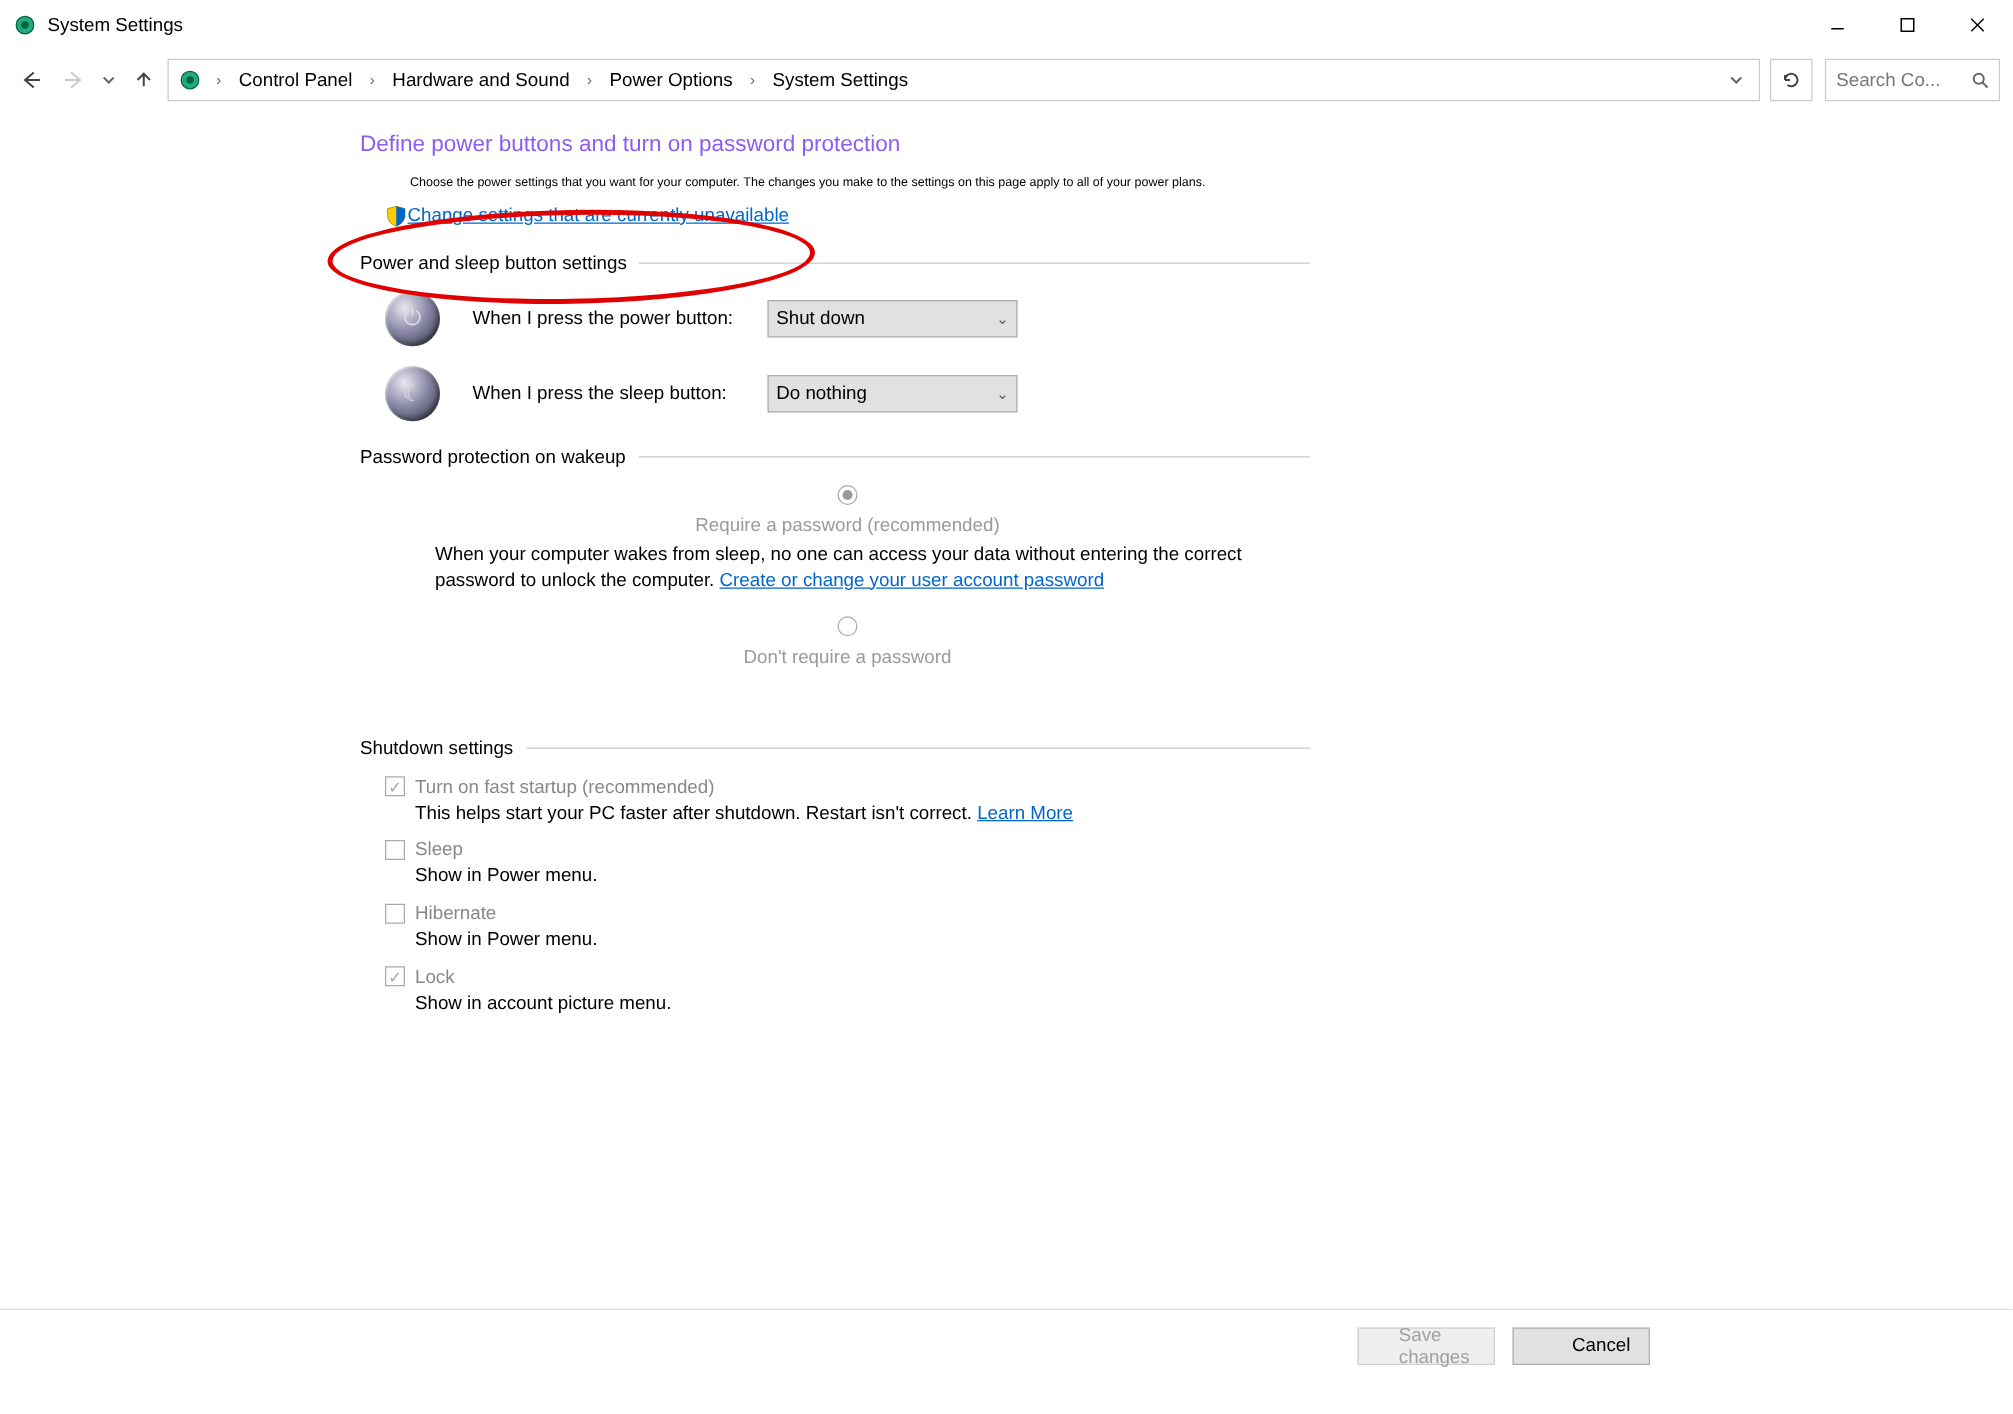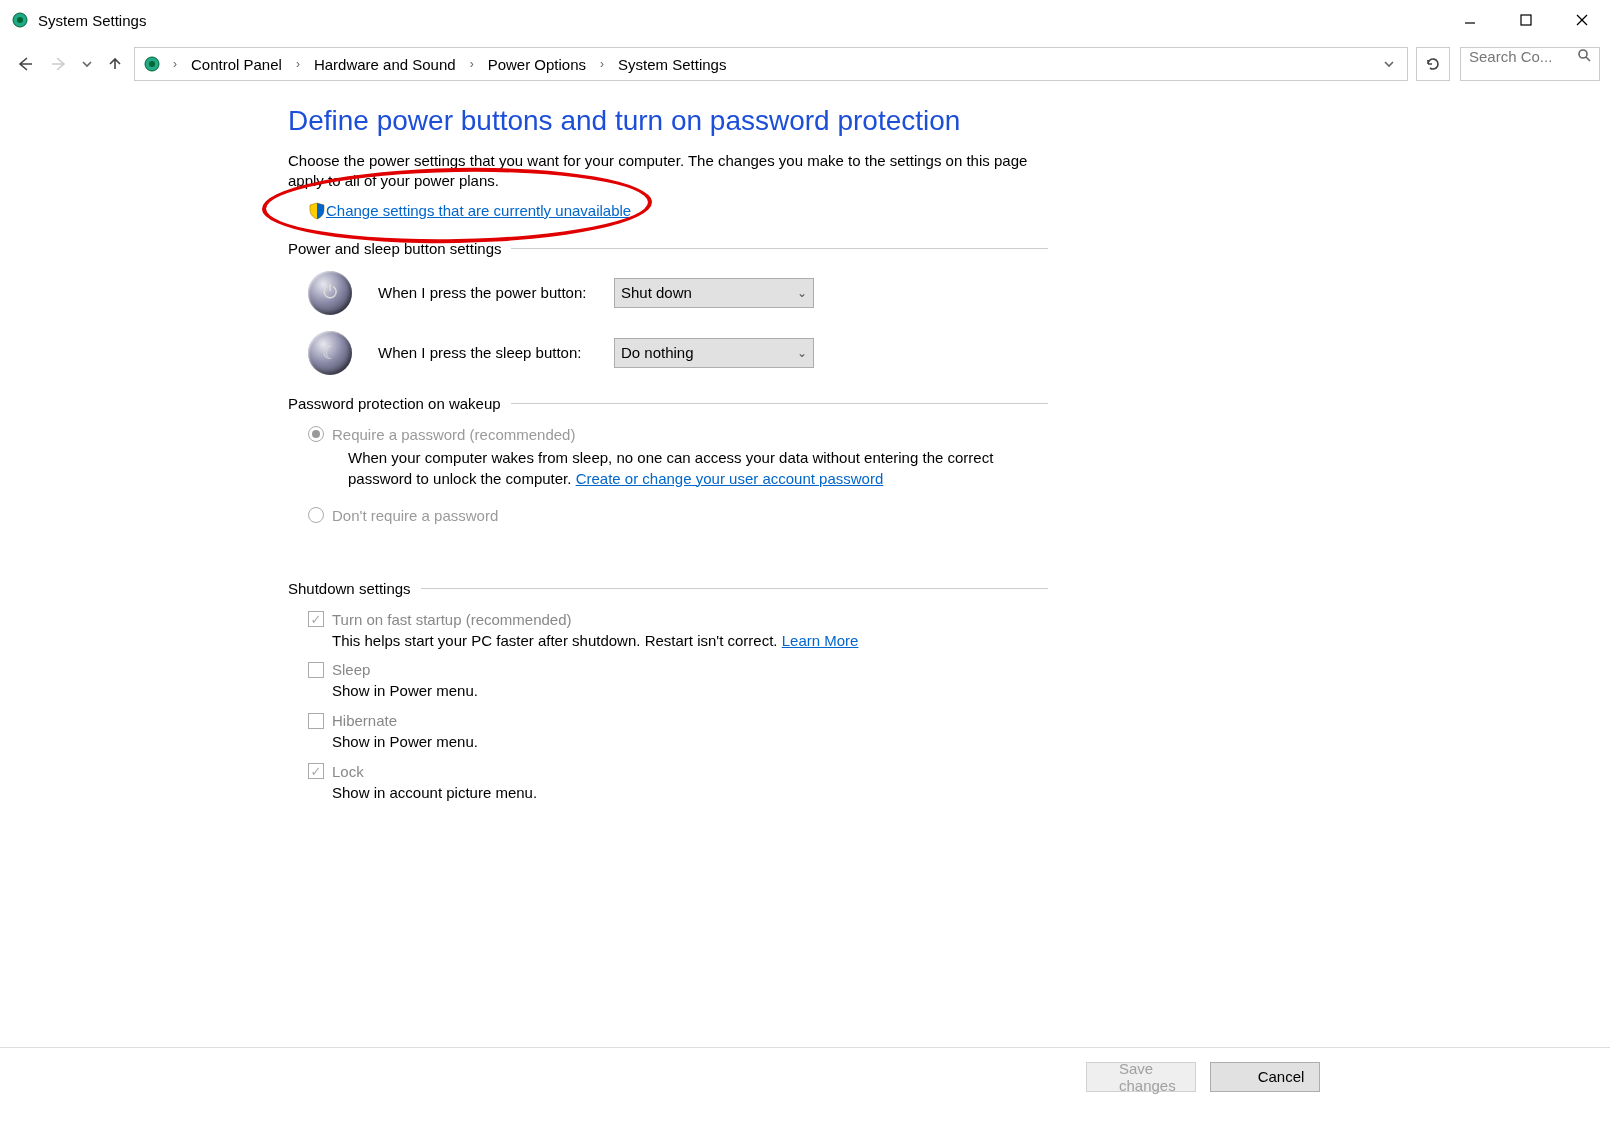--- a/index.html
+++ b/index.html
@@ -54,41 +54,42 @@
     gap:4px;
     font-size:15px;
   }
   .bc-icon { width:22px;height:22px;display:inline-flex;align-items:center;justify-content:center;font-size:16px;}
   .bc-sep { color:#666; font-size:12px; padding:0 6px;}
   .bc-item { padding:0 4px; }
   .bc-end { margin-left:auto; display:flex;align-items:center;gap:8px; padding-right:6px;}
   .refresh-box { width:34px;height:34px;border:1px solid #ccc;display:flex;align-items:center;justify-content:center;margin-left:4px;}
   .search-box {
     width:140px;height:34px;border:1px solid #ccc;margin-left:6px;
-    display:flex;padding:0 8px;color:#777;font-size:15px;
+    display:flex;align-items:center;padding:0 8px;color:#777;font-size:15px;
     justify-content:space-between;
   }
   
   .content {
     position:absolute;
     left:288px;
     top:105px;
     width:760px;
   }
   .page-title {
-    color:#1d4ed8;
-    font-size:28px;
+    color:#8b5cf6;
+    font-size:18px;
     font-weight:400;
     margin-bottom:14px;
   }
   .intro {
-    font-size:15px;
+    font-size:10px;
     line-height:1.35;
     margin-bottom:10px;
     width:740px;
+    margin-left:40px;
   }
   .shielded-link {
     display:flex;align-items:center;gap:0;margin:6px 0 18px 20px;
   }
   .shield {
     width:18px;height:18px;display:inline-block;
   }
   .link { color:#0066cc; text-decoration:underline; cursor:pointer;}
   .section-header {
     display:flex;align-items:center;gap:10px;font-size:15px;margin:20px 0 14px 0;
@@ -104,21 +105,21 @@
     box-shadow:inset 1px 1px 2px rgba(255,255,255,.6), inset -2px -2px 4px rgba(0,0,0,.4);
   }
   .round-icon span{color:#ddd;font-size:18px;}
   .btn-label { width:210px;font-size:15px;}
   .dropdown {
     width:200px;height:30px;border:1px solid #adadad;background:#e1e1e1;
     display:flex;align-items:center;justify-content:space-between;padding:0 6px;font-size:15px;
   }
   .dropdown .chev{font-size:12px;color:#555;}
   .radio-block { margin-left:20px; margin-bottom:18px;}
-  .radio-row{display:flex;align-items:center;gap:8px;color:#888;}
+  .radio-row{display:flex;align-items:center;gap:8px;color:#888;flex-direction:column;}
   .radio-row.disabled .rlabel{color:#9a9a9a;}
   .radio-circle{
     width:16px;height:16px;border:1px solid #aaa;border-radius:50%;display:inline-flex;align-items:center;justify-content:center;
   }
   .radio-circle .dot{width:8px;height:8px;border-radius:50%;background:#999;}
   .sub-desc{margin-left:40px;color:#000;font-size:15px;line-height:1.4;width:690px;margin-top:4px;}
   .check-block{margin-left:20px;margin-bottom:10px;}
   .check-row{display:flex;align-items:center;gap:8px;}
   .checkbox{
     width:16px;height:16px;border:1px solid #aaa;display:inline-flex;align-items:center;justify-content:center;color:#aaa;font-size:13px;

